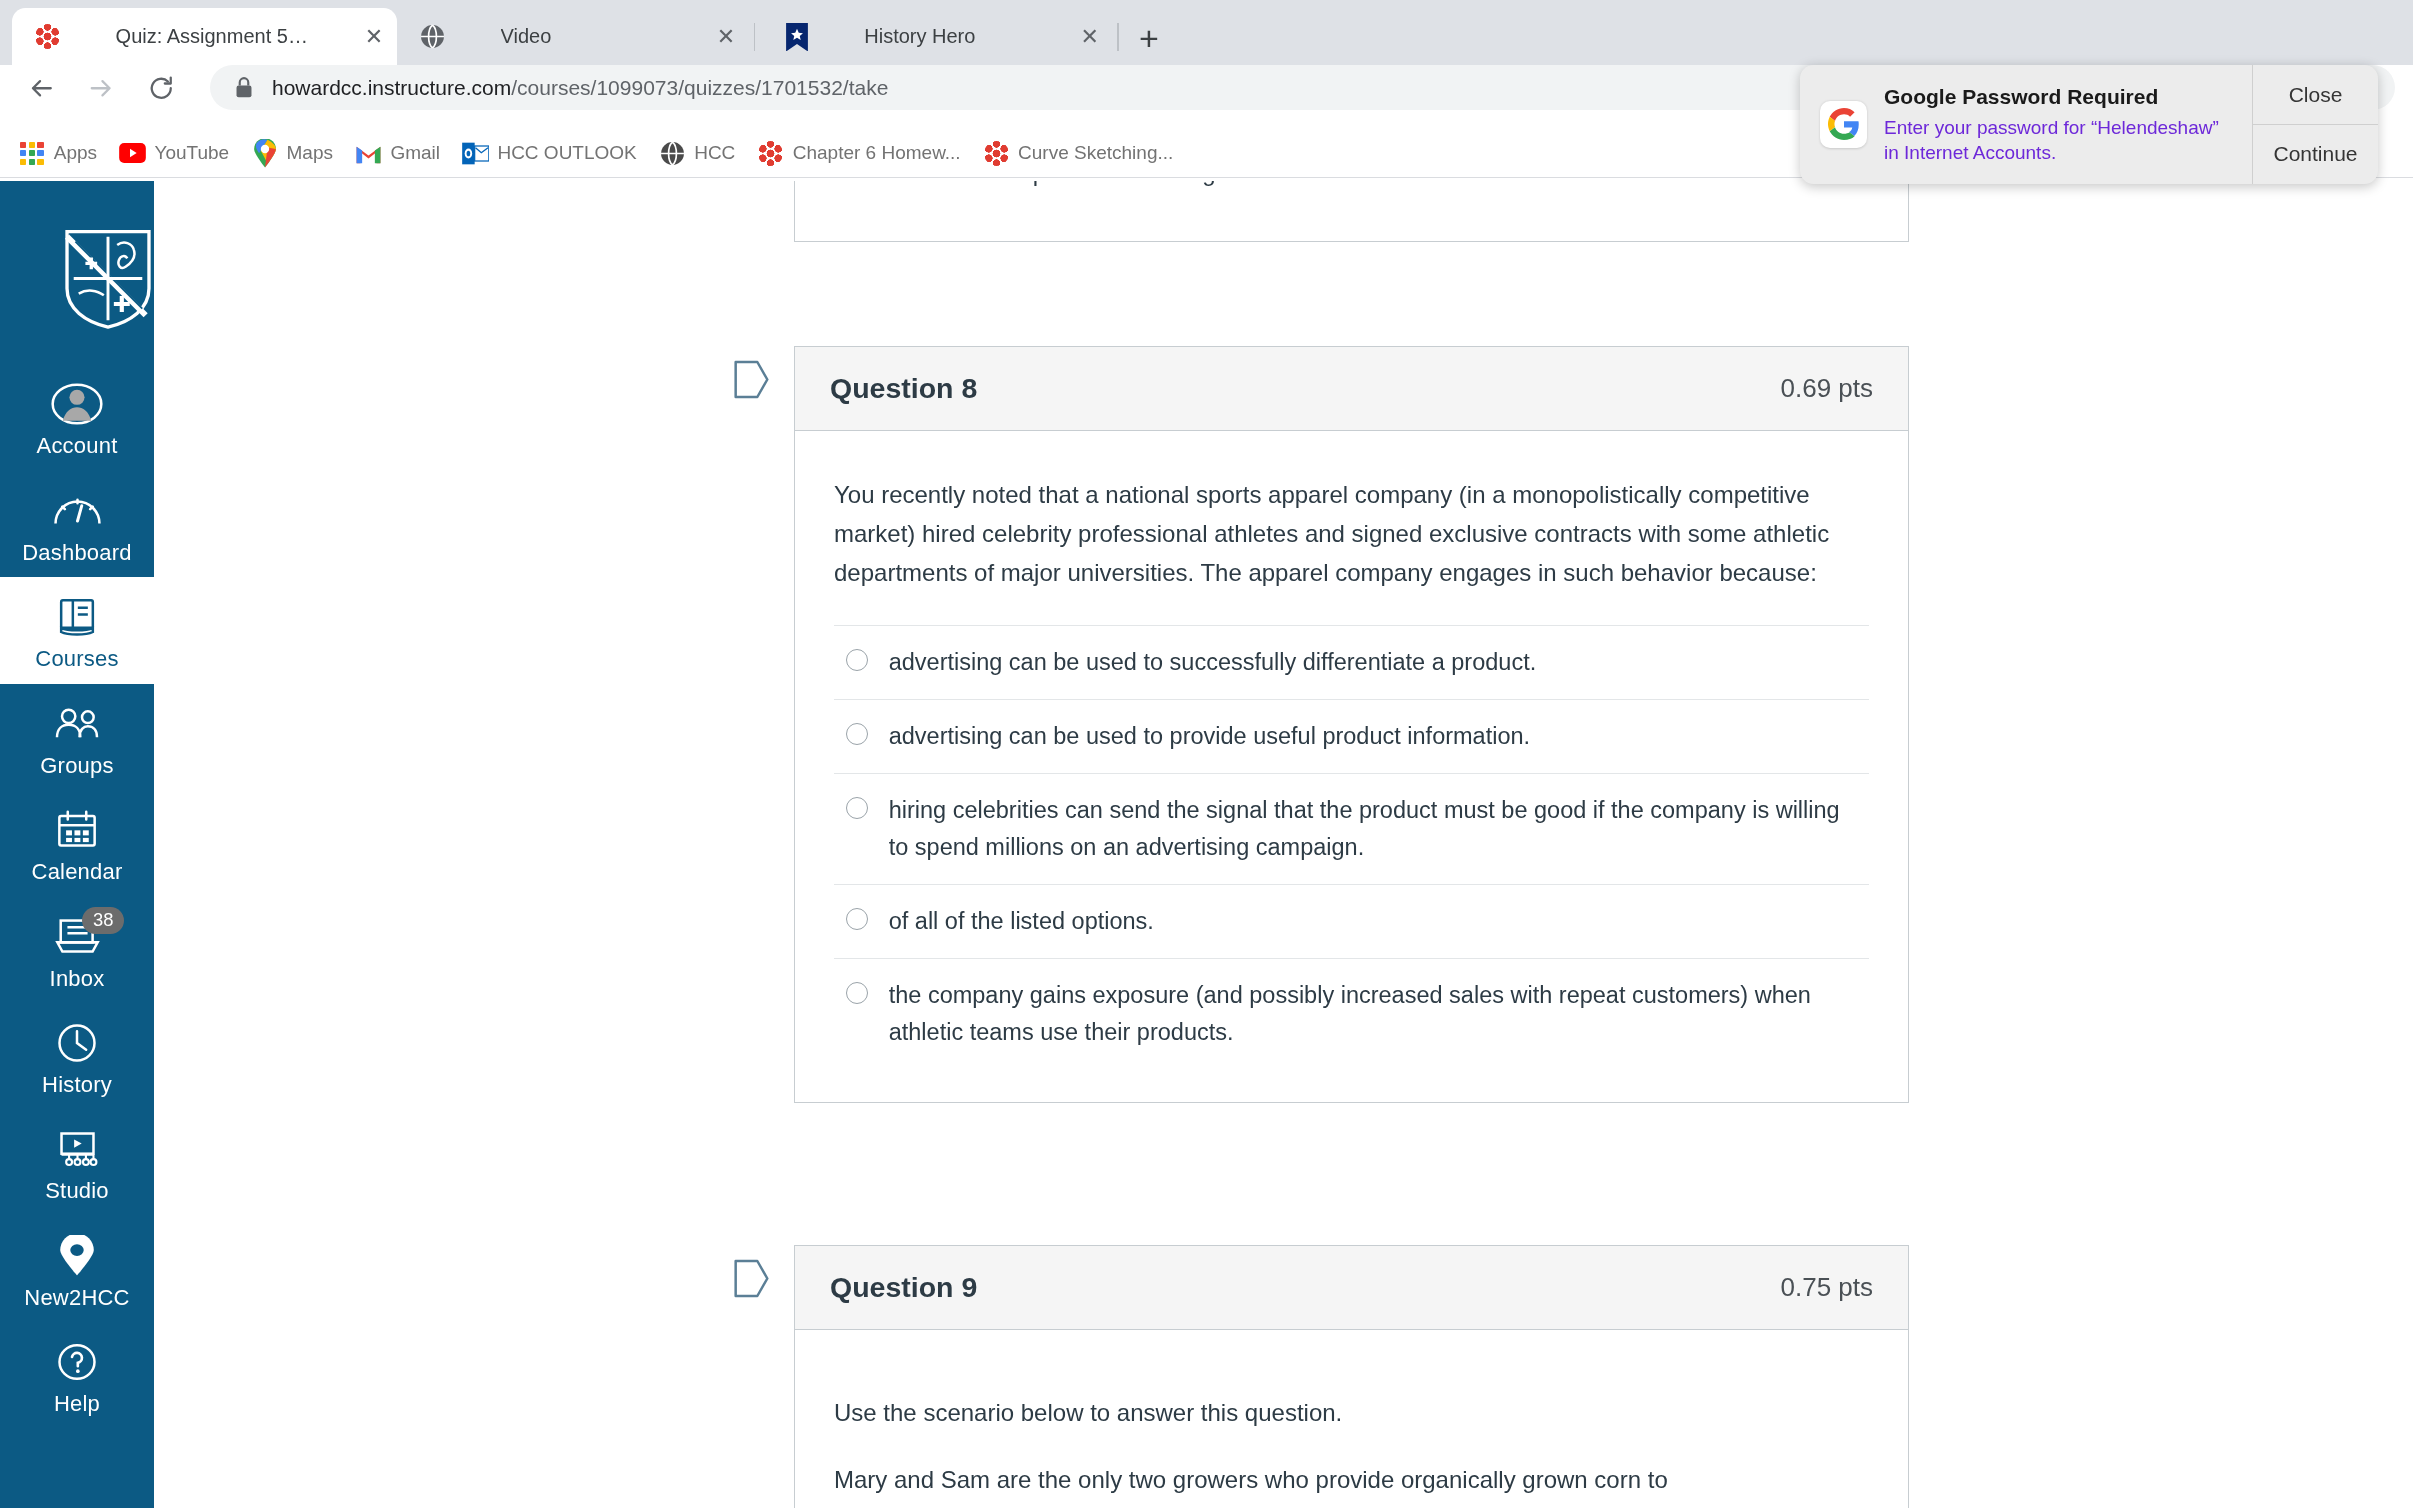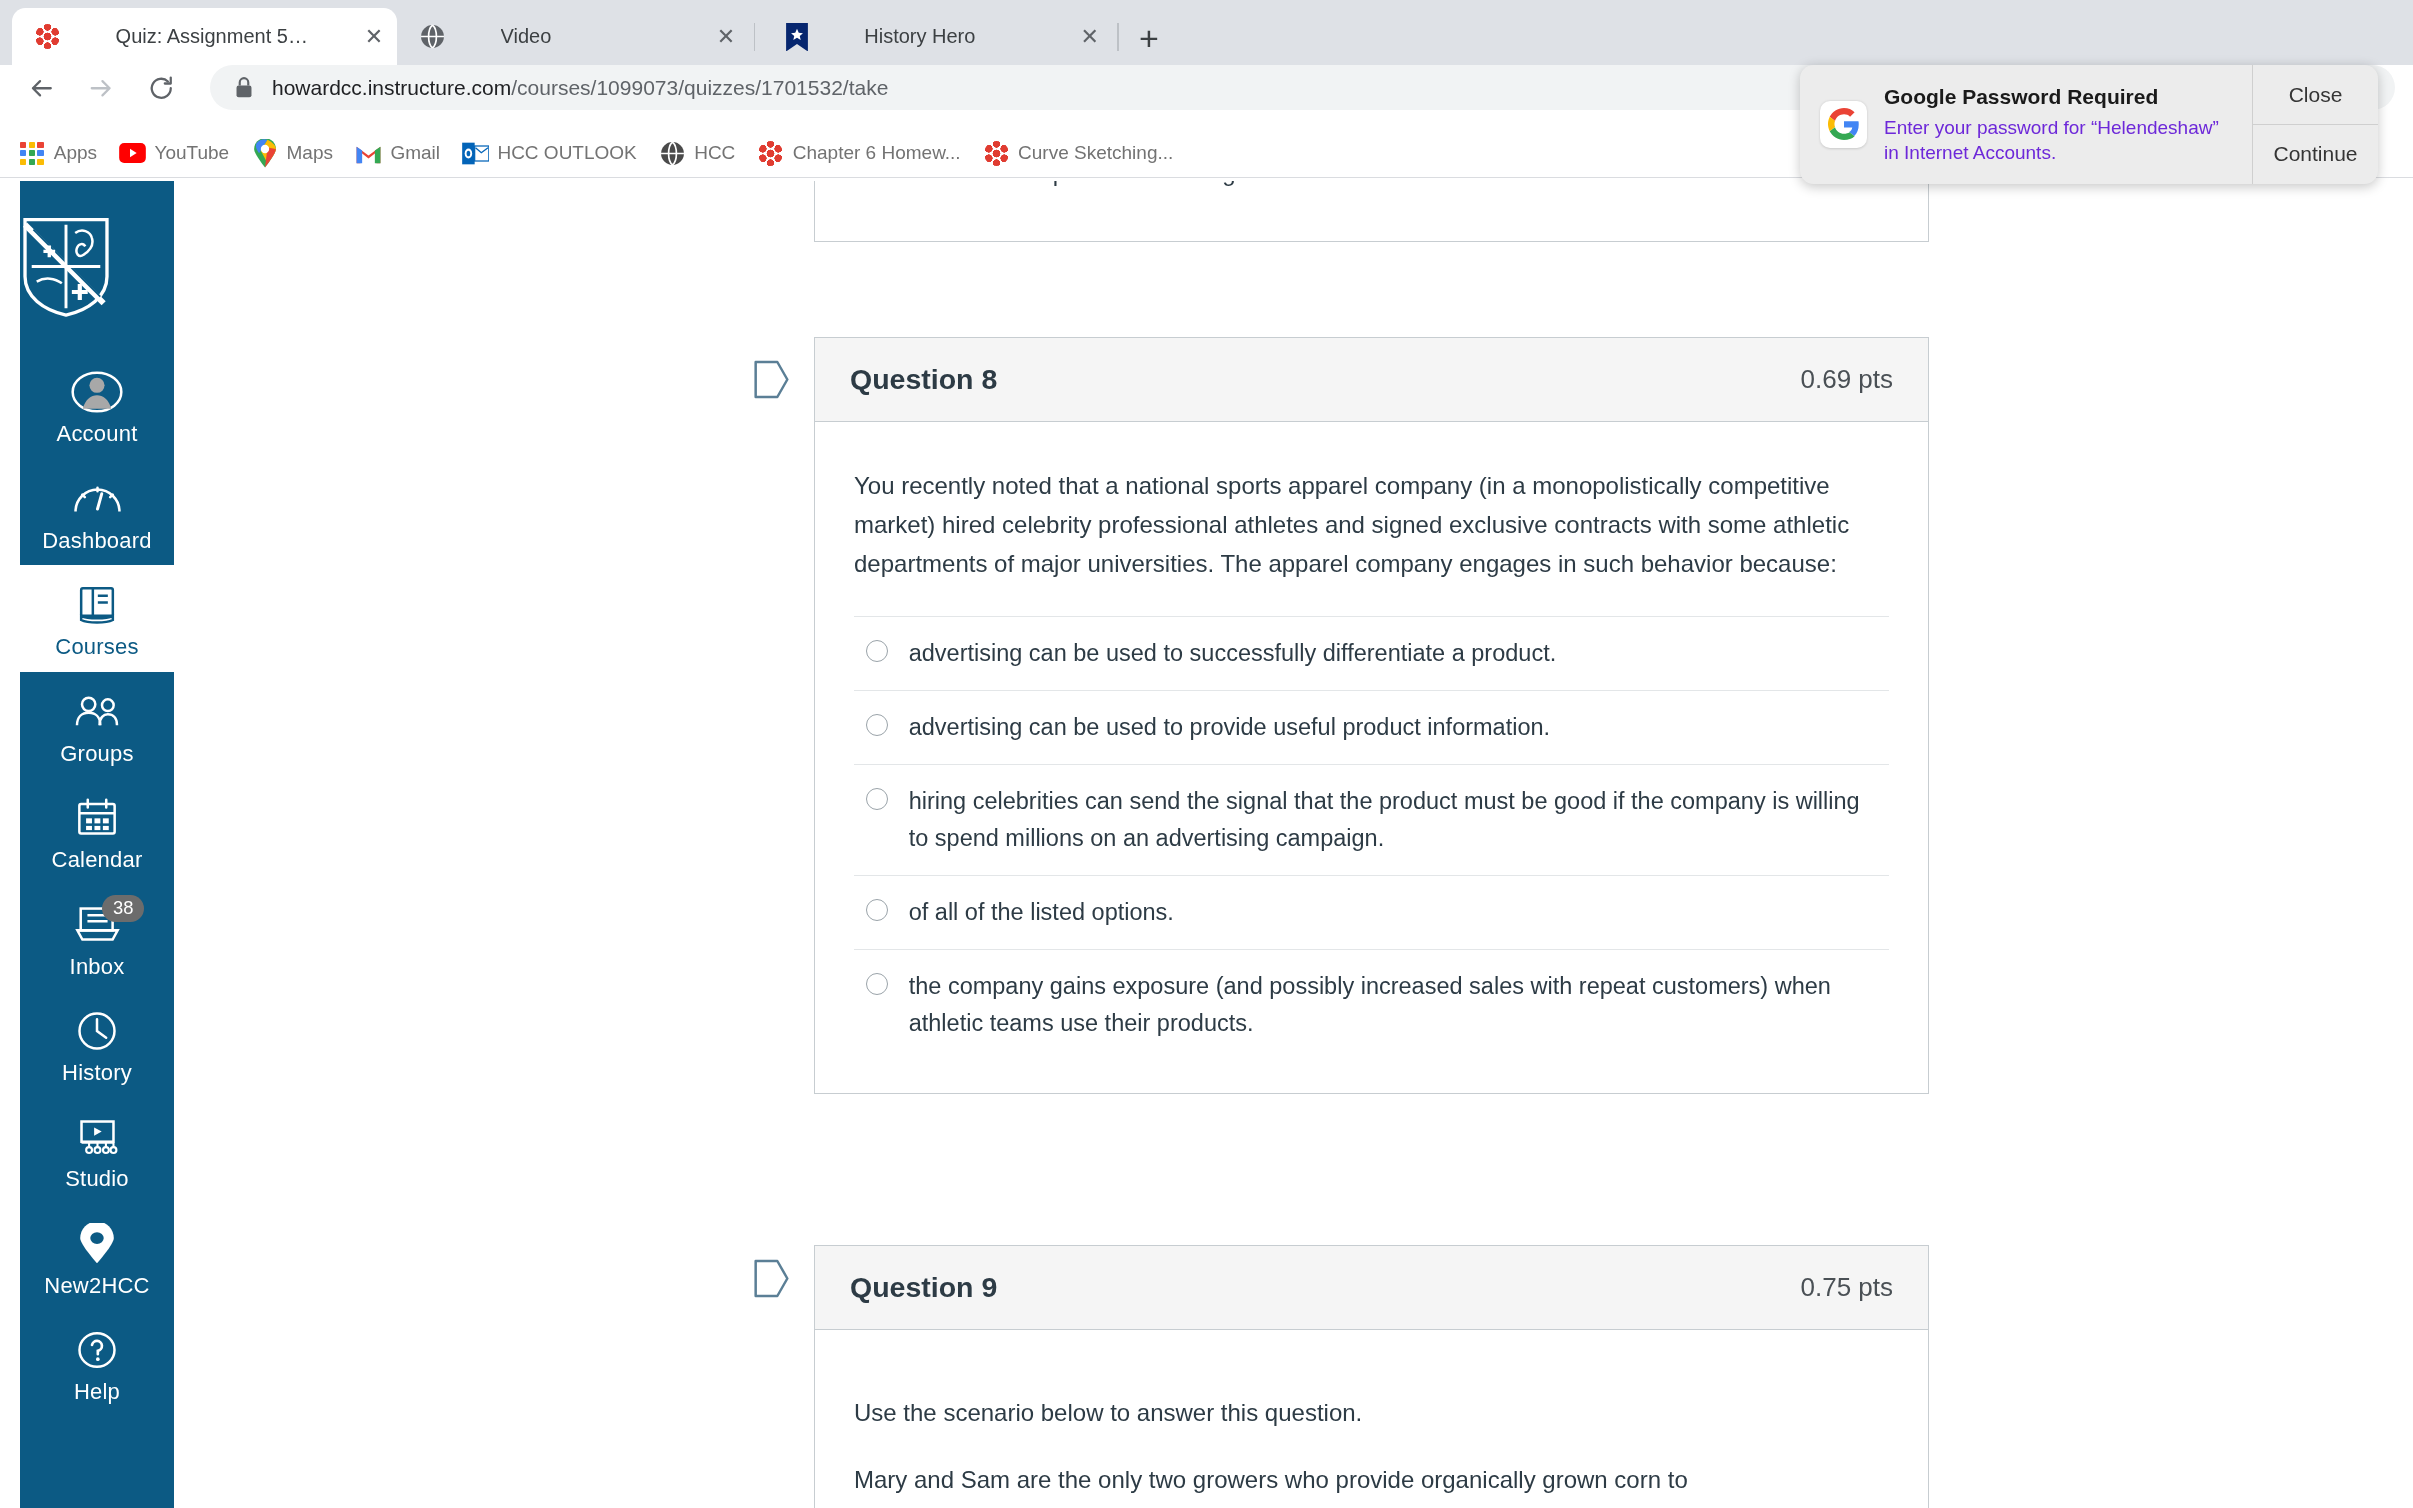--- a/index.html
+++ b/index.html
@@ -196,23 +196,22 @@
     background: #ffffff;
     display: flex;
     overflow: hidden;
   }
 
   
   .gnav {
     width: 154px; flex: 0 0 154px;
     background: #0c5a84;
     display: flex; flex-direction: column;
-    align-items: flex-start;
-    padding-top: 17px;
-    margin-left: 20px;
+    align-items: flex-end;
+    padding-top: 29px;
   }
   .crest { width: 92px; height: 101px; margin: 18.4px 0 35px; }
   .gnav-item {
     width: 154px;
     padding: 13.4px 0 11.7px;
     display: flex; flex-direction: column; align-items: center;
     color: #ffffff;
     position: relative;
   }
   .gnav-item.active { background: #ffffff; color: #0c5a84; }
@@ -648,21 +647,21 @@
           <span>zero economic profits in the long run.</span>
         </div>
       </div>
 
       <div class="flag" style="top:179px;">
         <svg width="35" height="39" viewBox="0 0 42 46">
           <path d="M2 2 H28 L40 23 L28 44 H2 Z" fill="#ffffff" stroke="#5b7f96" stroke-width="3" stroke-linejoin="round"></path>
         </svg>
       </div>
 
-      <div class="qbox" style="top:156px;">
+      <div class="qbox" style="top:165px;">
         <div class="qhead">
           <span class="qtitle">Question 8</span>
           <span class="qpts">0.69 pts</span>
         </div>
         <div class="qbody">
           <div class="qtext">You recently noted that a national sports apparel company (in a monopolistically competitive market) hired celebrity professional athletes and signed exclusive contracts with some athletic departments of major universities.  The apparel company engages in such behavior because:</div>
 
           <div class="answers">
 
             <div class="answer">

